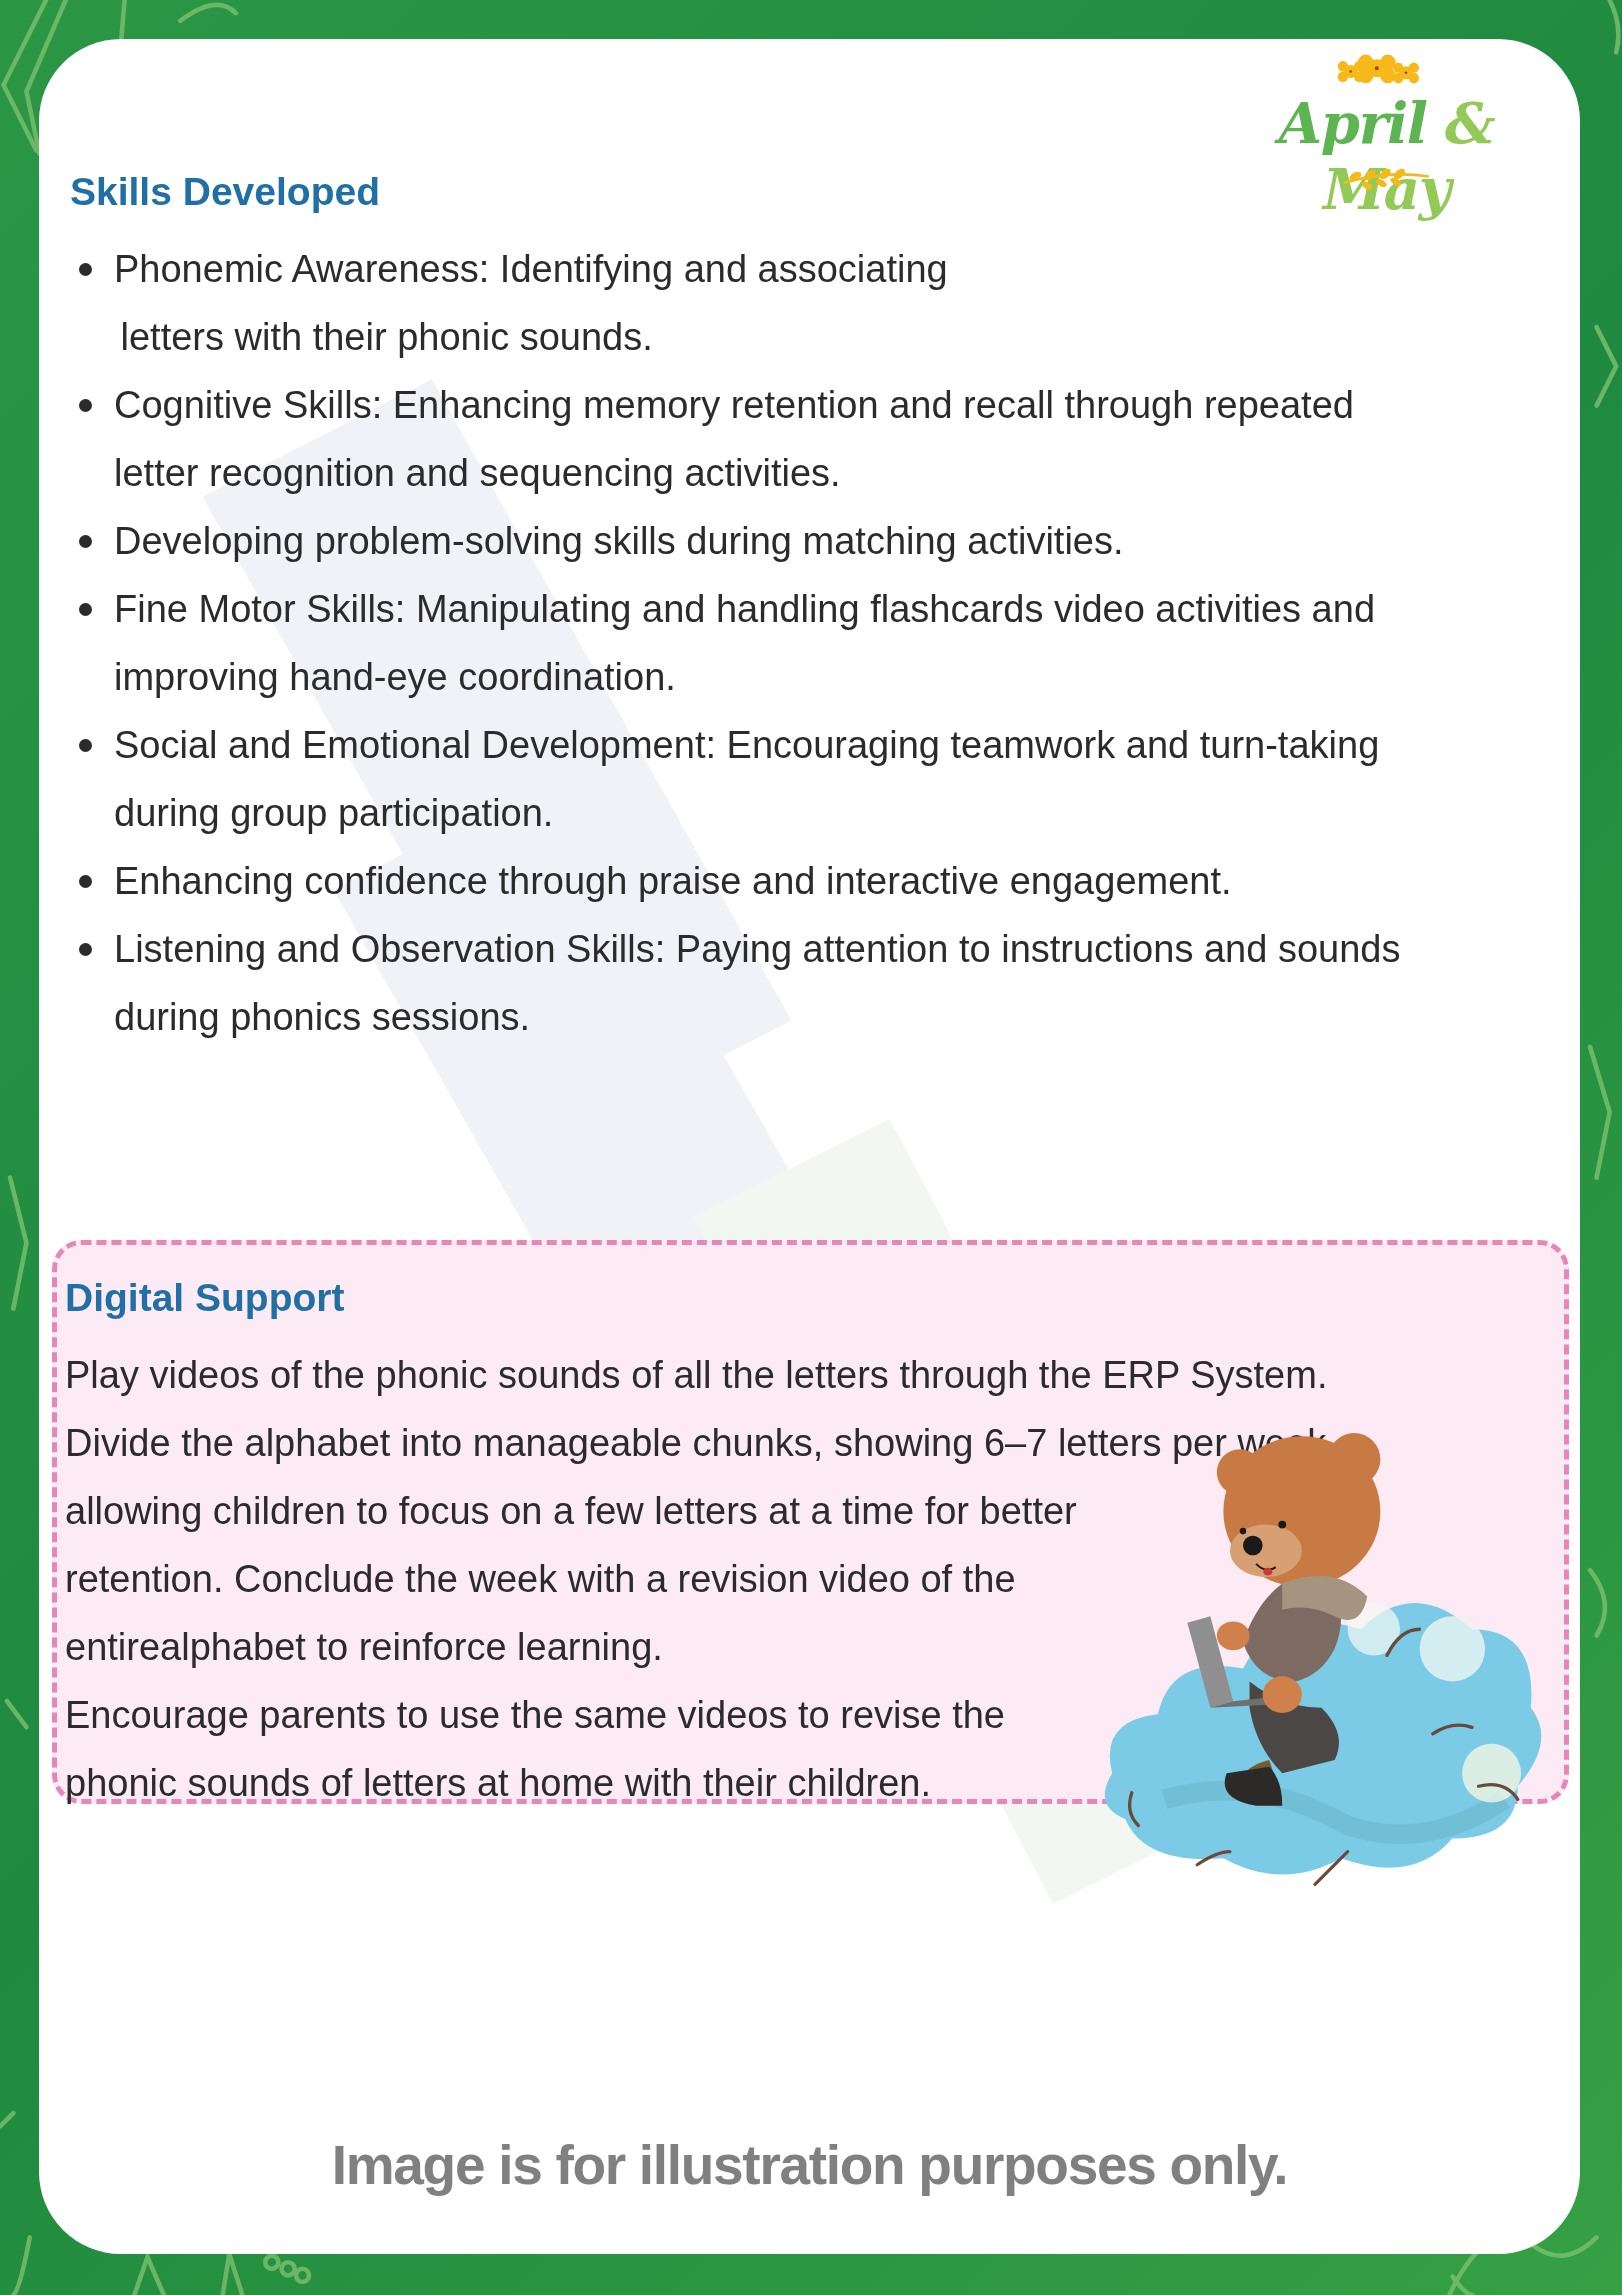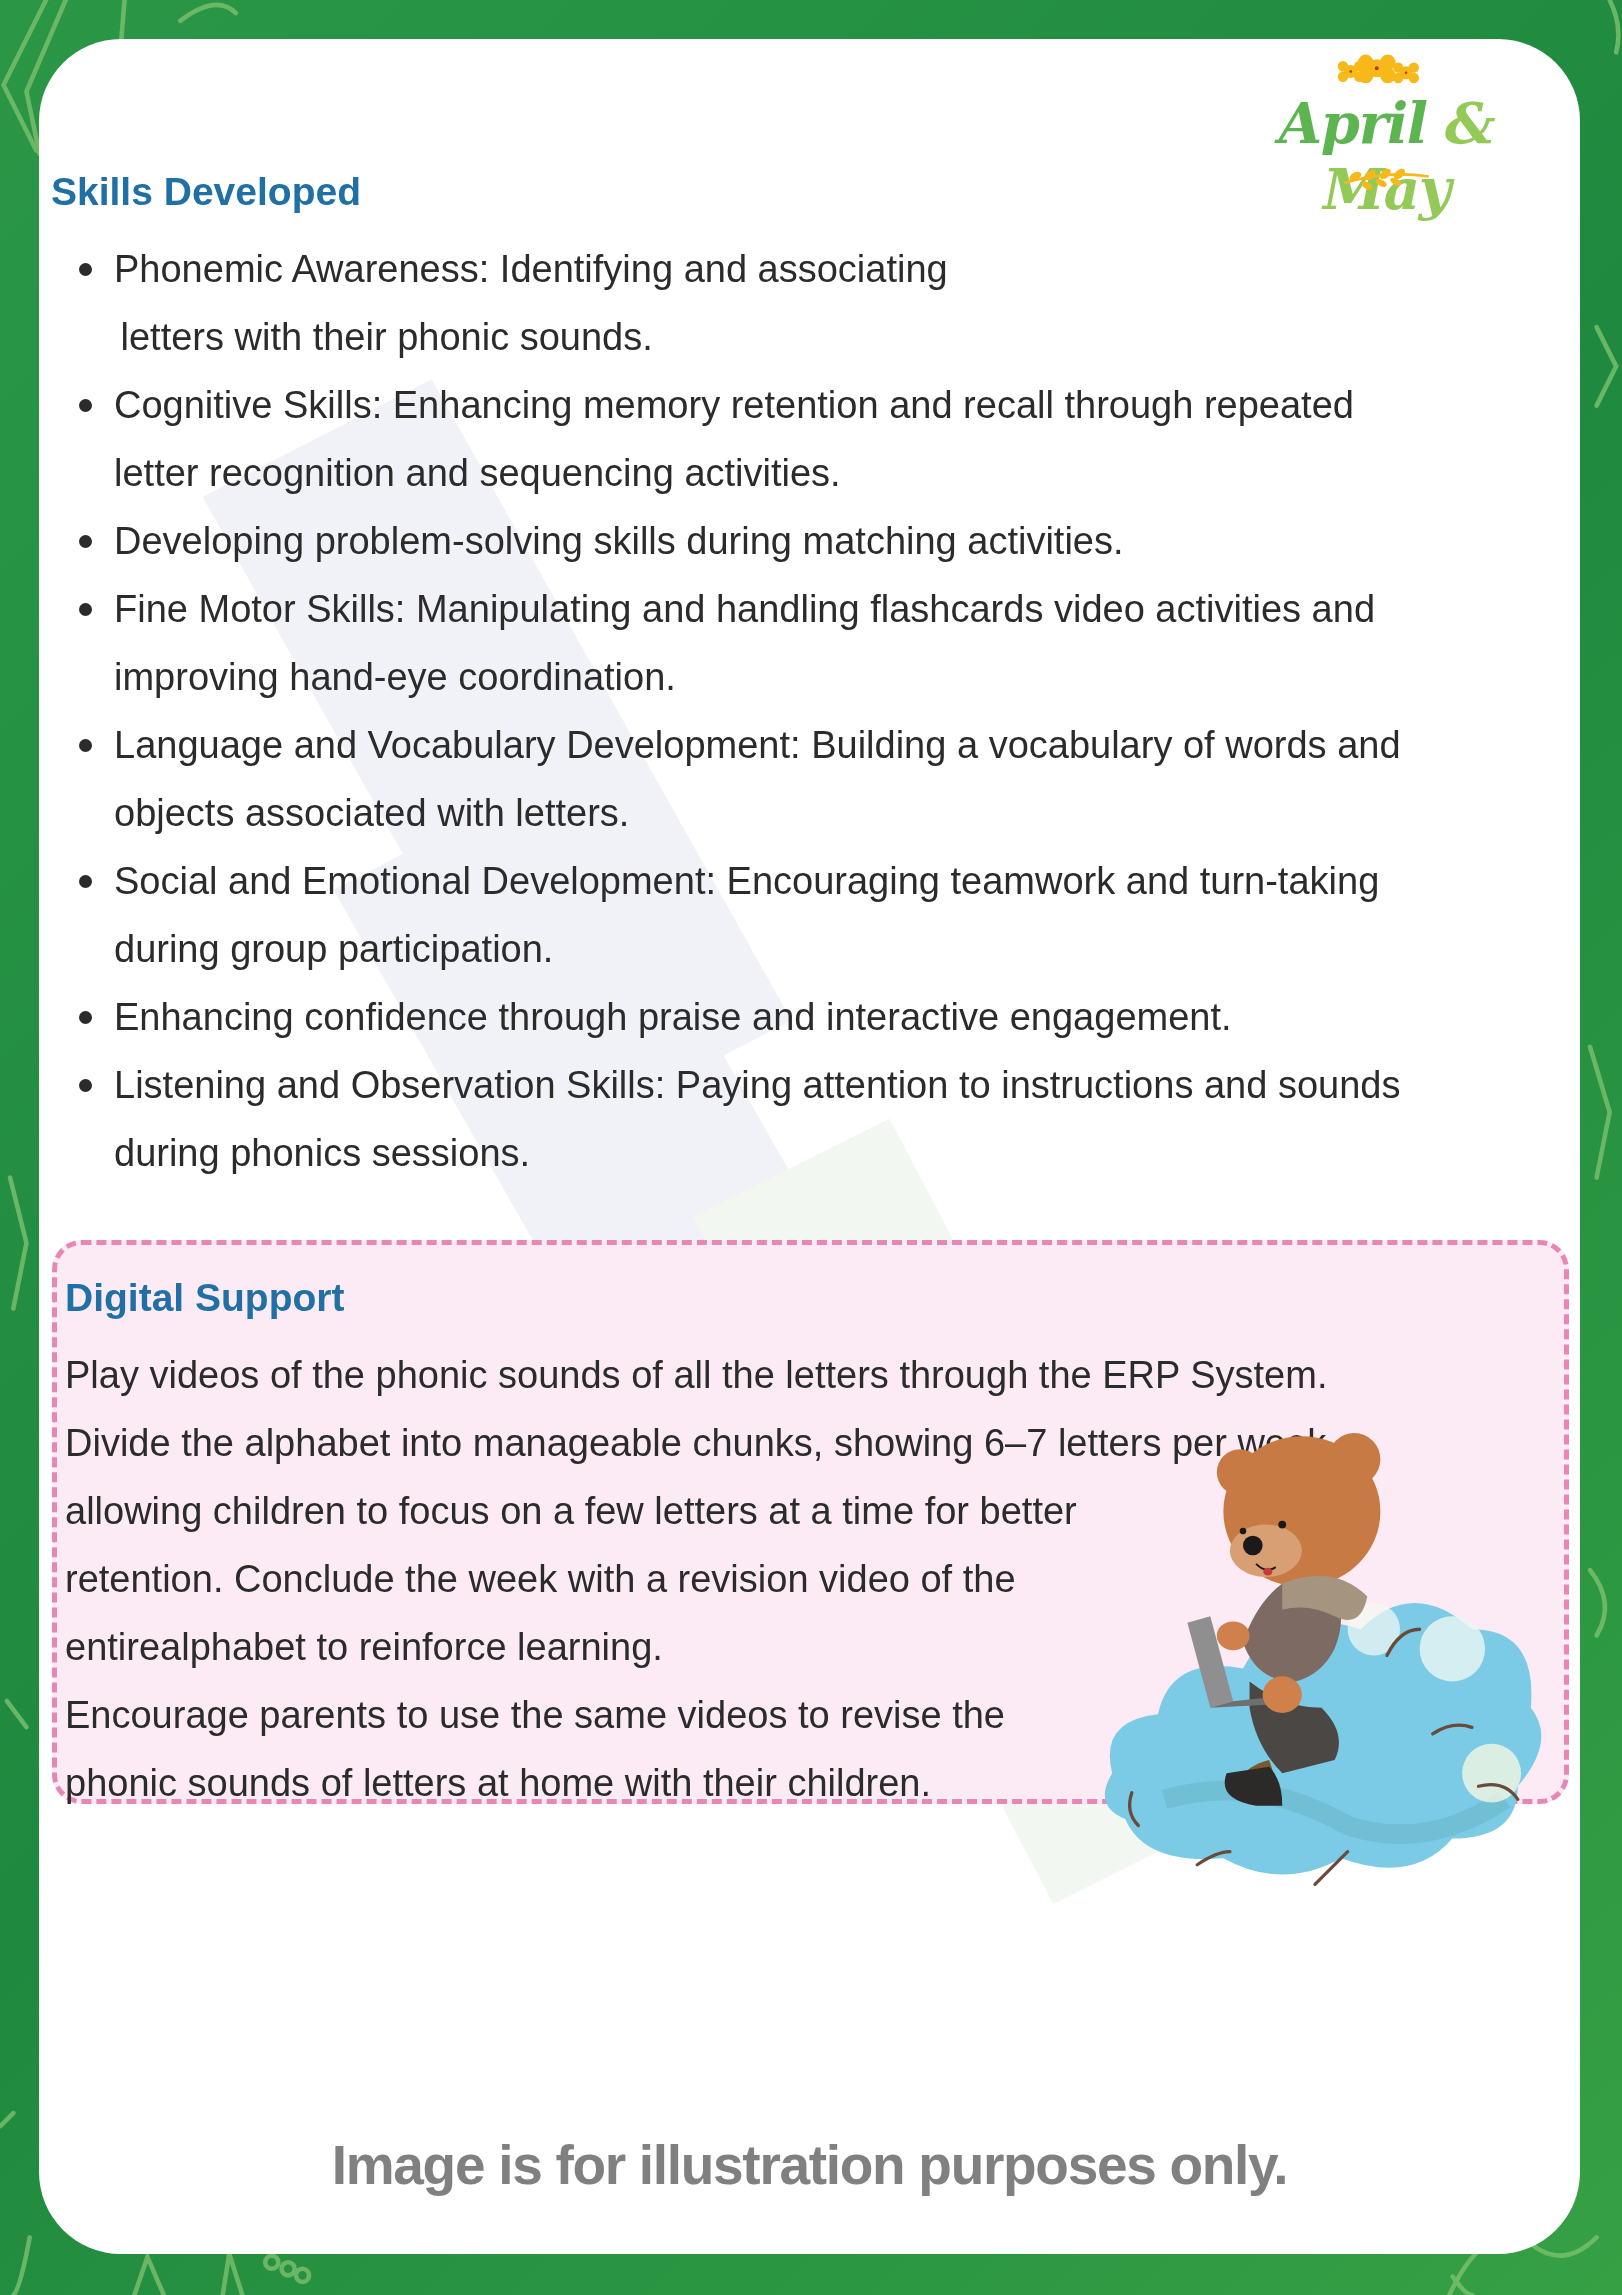--- a/index.html
+++ b/index.html
@@ -21,21 +21,21 @@
     position:absolute; left:0; top:38px; width:353px; text-align:center;
     font-family: "DejaVu Serif", serif; font-style:italic; font-weight:bold;
     font-size:56px; letter-spacing:-1.3px;
   }
   .logo-text .a { color:#5db552; }
   .logo-text .m { color:#93c957; }
   .section-title {
     position:absolute; color:#2170a5; font-weight:bold;
     font-size:39px; font-family:"Liberation Sans", sans-serif;
   }
-  .skills-title { left:12px; top:131px; }
+  .skills-title { left:31px; top:131px; }
   .skills-list {
     position:absolute; left:26px; top:196px; width:1505px; margin:0; padding:0; list-style:none;
   }
   .skills-list li {
     position:relative; padding-left:49px; font-size:38px; line-height:68px; color:#2b2b2b;
   }
   .skills-list li .bullet {
     position:absolute; left:14.4px; top:27.5px; width:13px; height:13px; border-radius:50%; background:#2b2b2b;
   }
   .skills-list li .indent-first { padding-left:6.5px; }
@@ -153,25 +153,20 @@
         <span class="bullet"></span>
         <div>Developing problem-solving skills during matching activities.</div>
       </li>
     <li>
         <span class="bullet"></span>
         <div>Fine Motor Skills: Manipulating and handling flashcards video activities and</div>
         <div>improving hand-eye coordination.</div>
       </li>
     <li>
         <span class="bullet"></span>
-        <div>Language and Vocabulary Development: Building a vocabulary of words and</div>
-        <div>objects associated with letters.</div>
-      </li>
-    <li>
-        <span class="bullet"></span>
         <div>Social and Emotional Development: Encouraging teamwork and turn-taking</div>
         <div>during group participation.</div>
       </li>
     <li>
         <span class="bullet"></span>
         <div>Enhancing confidence through praise and interactive engagement.</div>
       </li>
     <li>
         <span class="bullet"></span>
         <div>Listening and Observation Skills: Paying attention to instructions and sounds</div>

